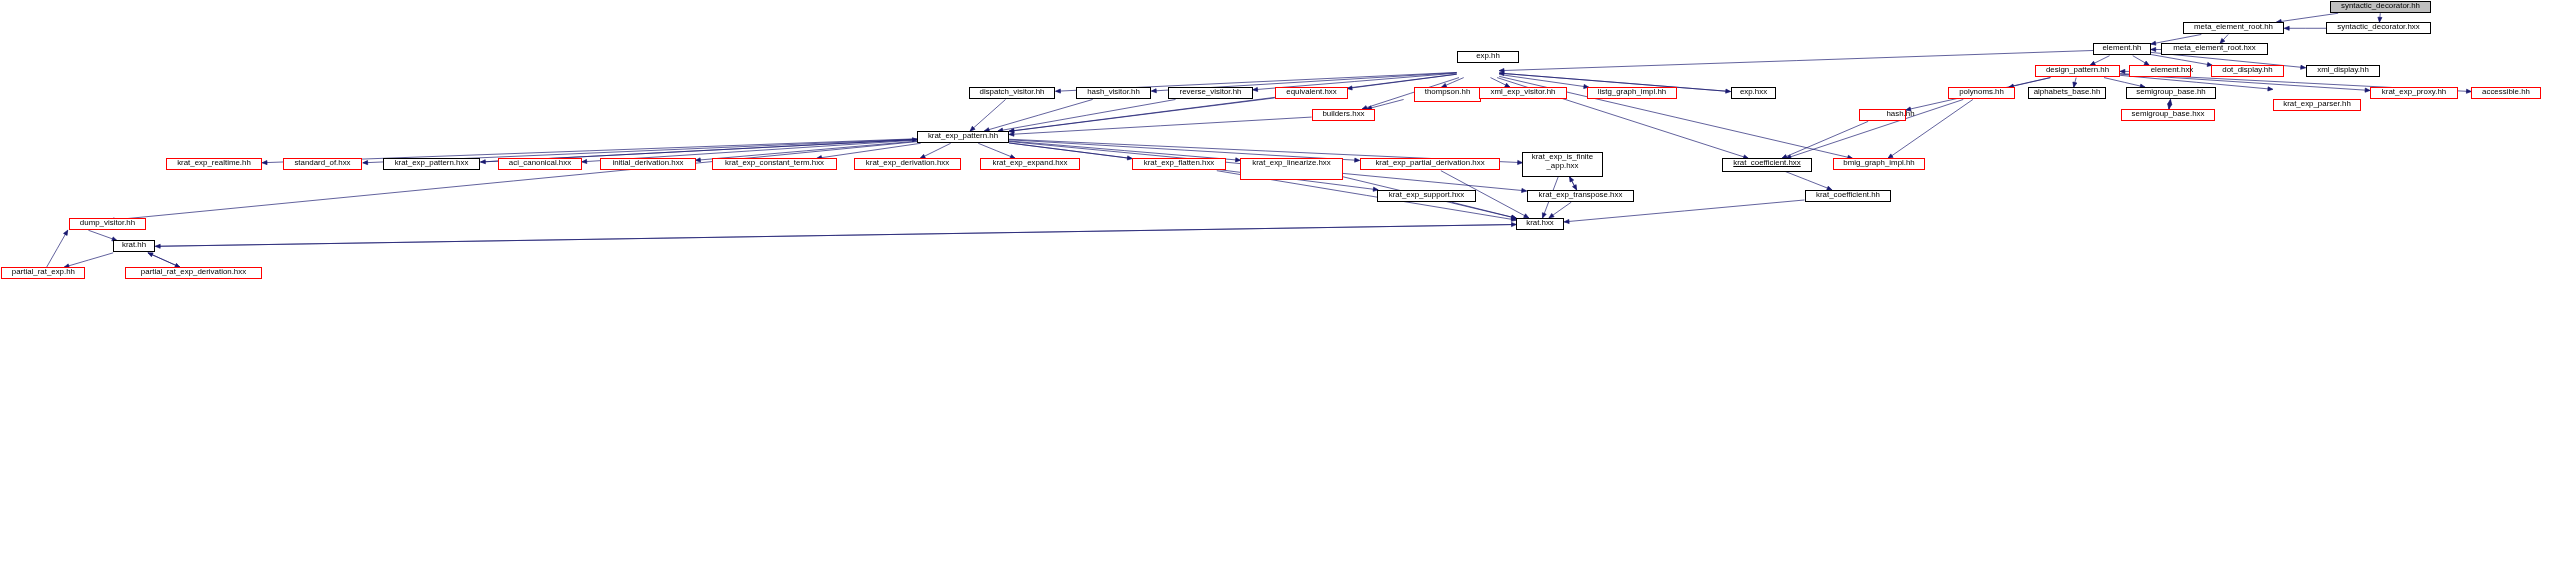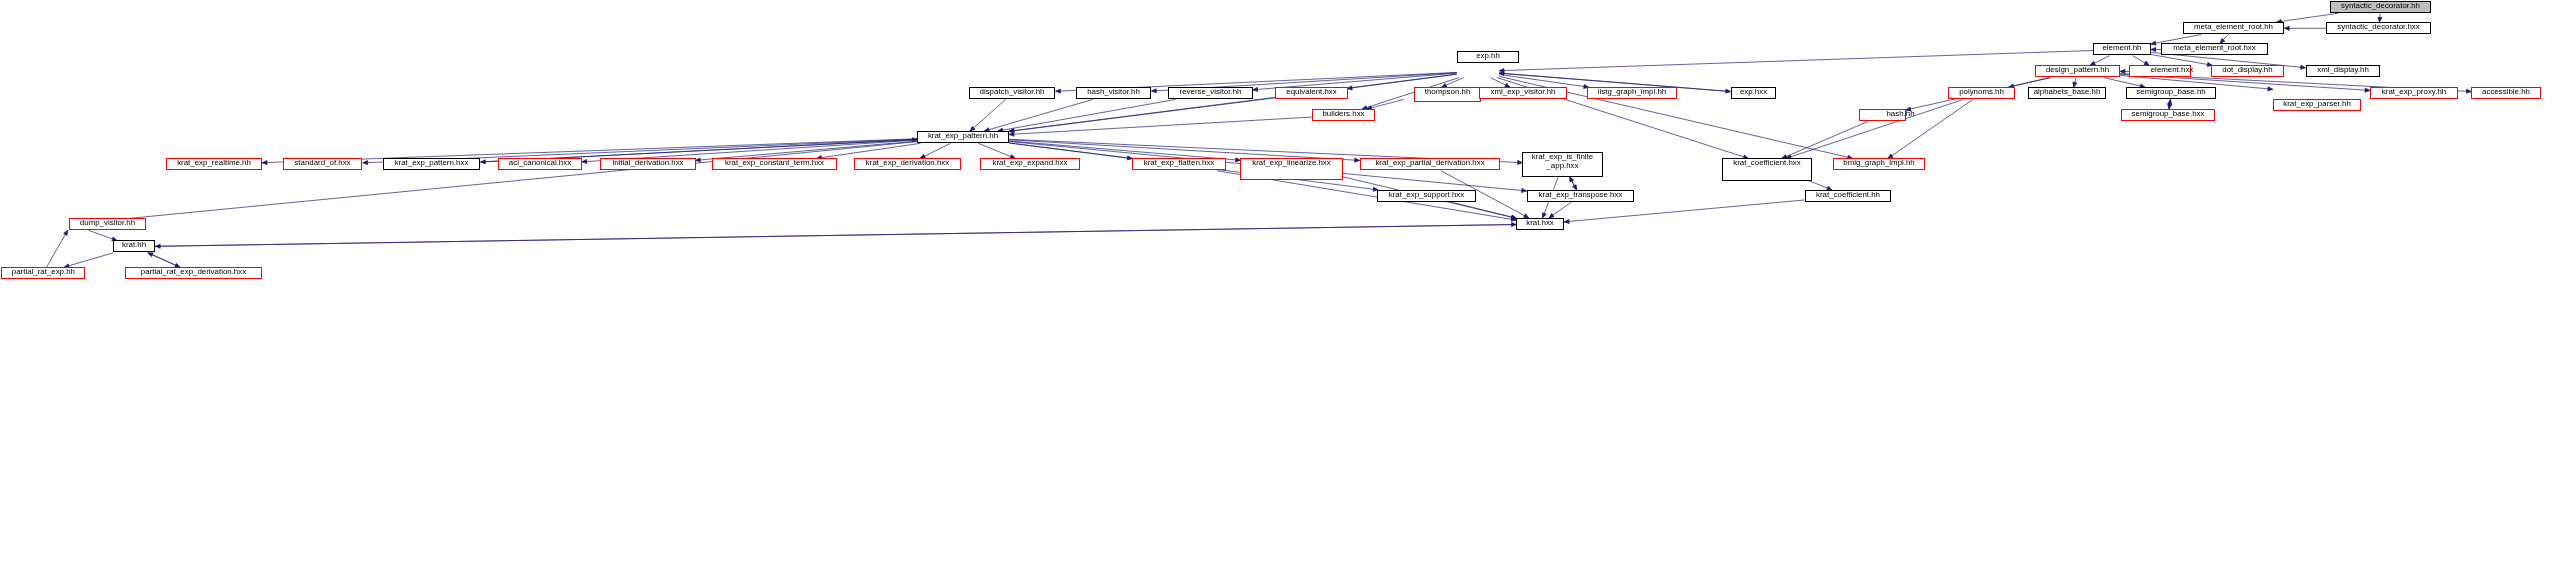--- a/index.html
+++ b/index.html
@@ -294,21 +294,21 @@
       </div>
       <div class="node red" style="left: 1360px; top: 158px; width: 140px; height: 12.3px;">
         <span class="lbl">krat_exp_partial_derivation.hxx</span>
       </div>
       <div class="node two" style="left: 1522px; top: 152px; width: 81px; height: 25px;">
         <span class="lbl">
           <span style="display:block">krat_exp_is_finite</span>
           <span style="display:block">_app.hxx</span>
         </span>
       </div>
-      <div class="node" style="left: 1722px; top: 158px; width: 90px; height: 23px;">
+      <div class="node" style="left: 1722px; top: 158px; width: 90px; height: 14px; text-decoration: underline;">
         <span class="lbl">krat_coefficient.hxx</span>
       </div>
       <div class="node red" style="left: 1833px; top: 158px; width: 92px; height: 12.3px;">
         <span class="lbl">bmig_graph_impl.hh</span>
       </div>
       <div class="node" style="left: 1377px; top: 190px; width: 99px; height: 12.3px;">
         <span class="lbl">krat_exp_support.hxx</span>
       </div>
       <div class="node" style="left: 1527px; top: 190px; width: 107px; height: 12.3px;">
         <span class="lbl">krat_exp_transpose.hxx</span>

